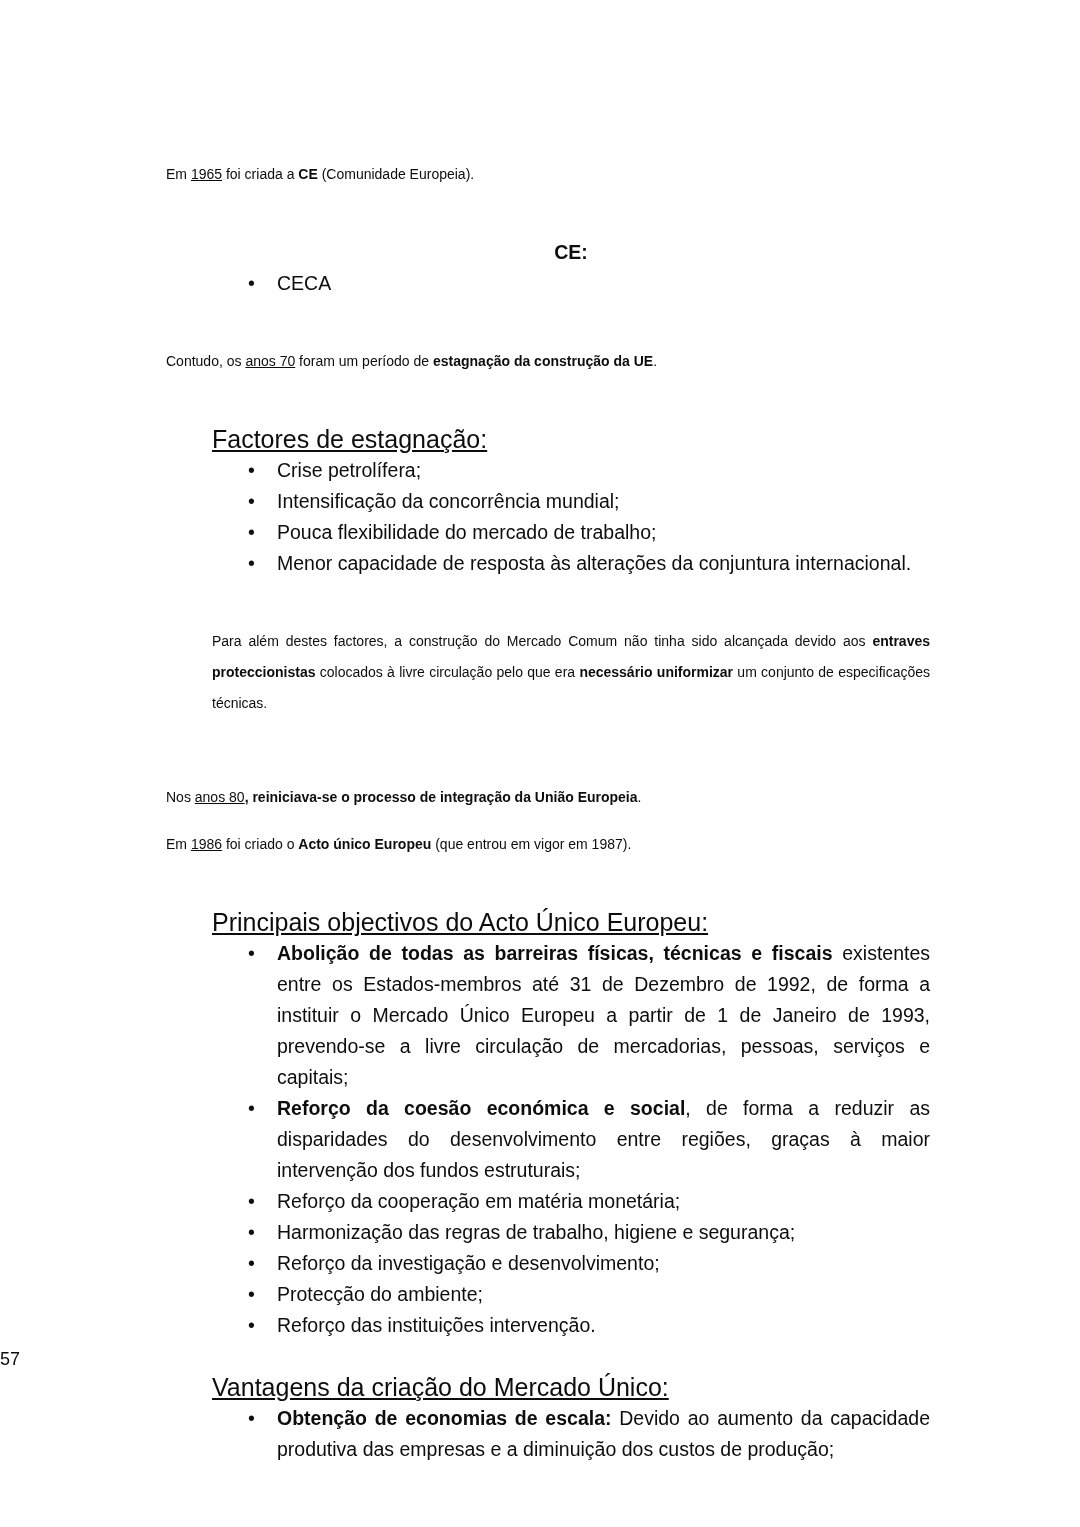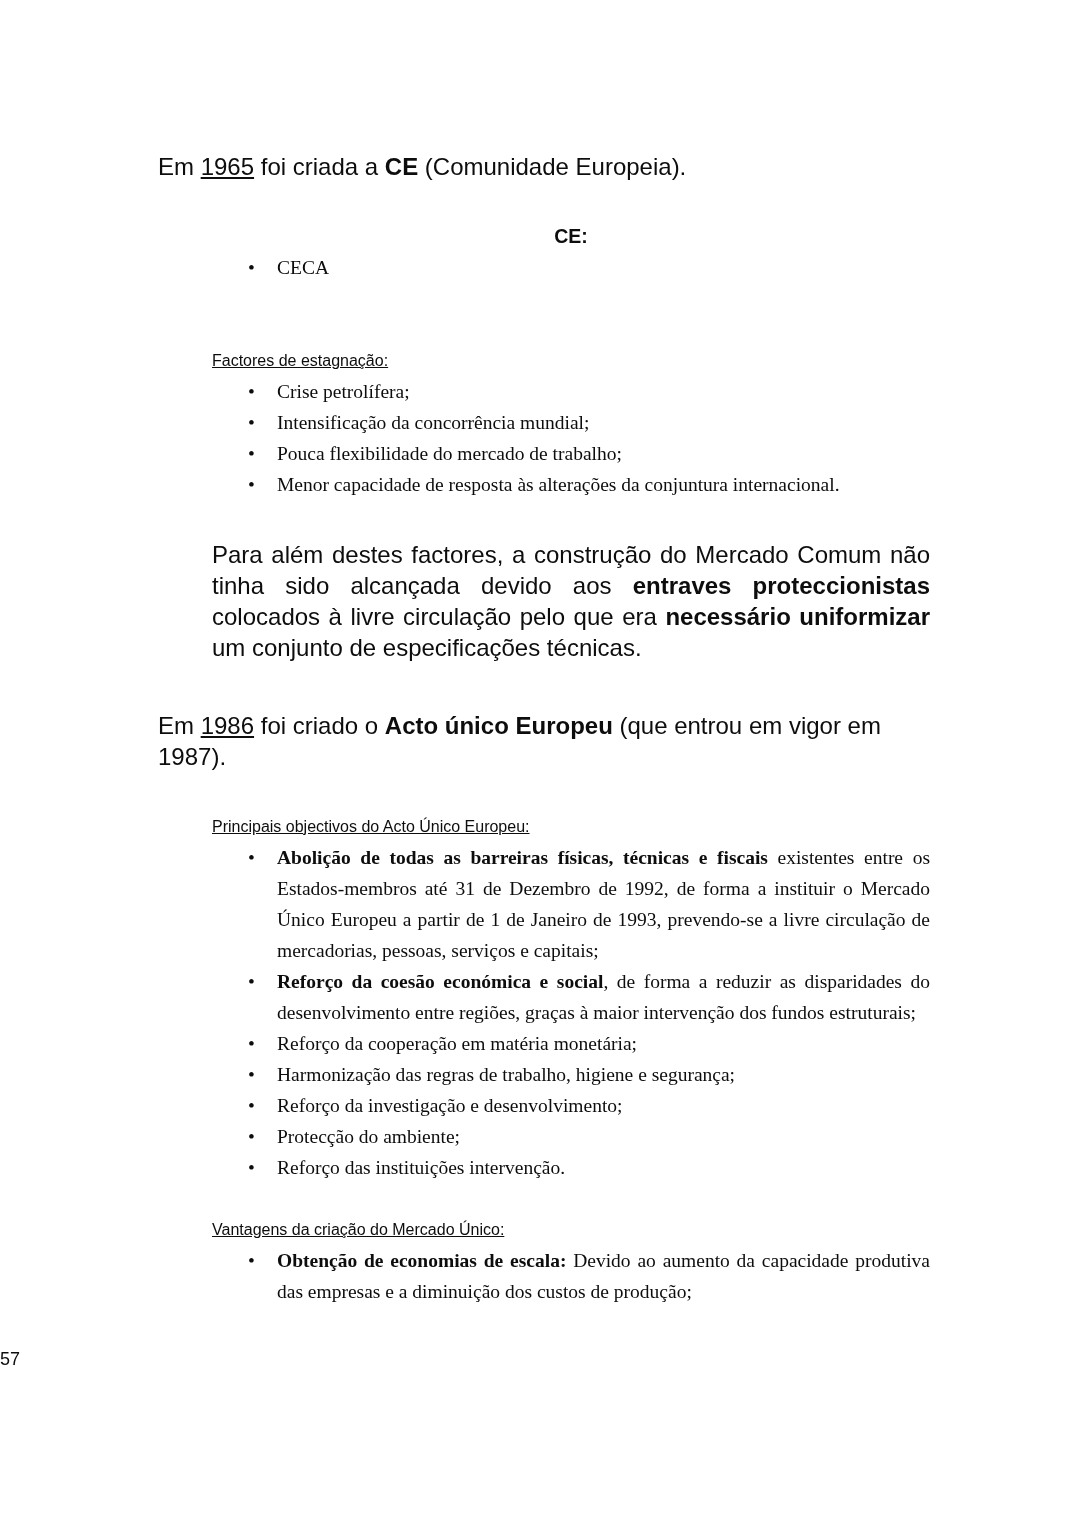--- a/index.html
+++ b/index.html
@@ -19,53 +19,52 @@
     box-sizing: border-box;
     overflow: hidden;
   }
   .content {
     position: absolute;
     left: 150px;
     top: 143px;
     width: 780px;
   }
   .para {
-    font-size: 24px;
+    font-size: 14px;
     line-height: 31px;
-    margin: 8px;
+    margin: 16px;
     text-align: left;
   }
   .para.justify {
     text-align: justify;
   }
   .indent-para {
     margin-left: 62px;
     width: 718px;
   }
   .heading-u {
-    font-size: 16px;
+    font-size: 25px;
     line-height: 31px;
     margin: 0 0 0 62px;
     text-decoration: underline;
     display: block;
     width: max-content;
     max-width: 718px;
   }
   .bold-head {
     font-size: 19.5px;
     line-height: 31px;
     margin: 0 0 0 62px;
     font-weight: bold;
     text-align: center;
   }
   ul.bl {
     list-style: none;
     margin: 0;
     padding: 0;
-    font-family: Liberation Serif, serif;
   }
   ul.bl > li {
     position: relative;
     font-size: 19.5px;
     line-height: 31px;
     padding-left: 127px;
     margin: 0;
     text-align: left;
   }
   ul.bl > li.justify {
@@ -109,38 +108,40 @@
     <div class="spacer"></div>
 
     <p class="bold-head">CE:</p>
 
     <ul class="bl">
       <li>CECA</li>
     </ul>
 
     <div class="spacer"></div>
 
+    <p class="para"><span>Contudo, os </span><u class="ul">anos 70</u><span> foram um período de </span><b>estagnação da construção da UE</b><span>.</span></p>
 
     <div class="spacer"></div>
 
     <p class="heading-u">Factores de estagnação:</p>
 
     <ul class="bl">
       <li>Crise petrolífera;</li>
       <li>Intensificação da concorrência mundial;</li>
       <li>Pouca flexibilidade do mercado de trabalho;</li>
       <li>Menor capacidade de resposta às alterações da conjuntura internacional.</li>
     </ul>
 
     <div class="spacer"></div>
 
     <p class="para justify indent-para"><span>Para além destes factores, a construção do Mercado Comum não tinha sido alcançada devido aos </span><b>entraves proteccionistas</b><span> colocados à livre circulação pelo que era </span><b>necessário uniformizar</b><span> um conjunto de especificações técnicas.</span></p>
 
     <div class="spacer"></div>
 
+    <p class="para"><span>Nos </span><u class="ul">anos 80</u><b>, reiniciava-se o processo de integração da União Europeia</b><span>.</span></p>
 
     <p class="para"><span>Em </span><u class="ul">1986</u><span> foi criado o </span><b>Acto único Europeu</b><span> (que entrou em vigor em 1987).</span></p>
 
     <div class="spacer"></div>
 
     <p class="heading-u">Principais objectivos do Acto Único Europeu:</p>
 
     <ul class="bl">
       <li class="justify"><b>Abolição de todas as barreiras físicas, técnicas e fiscais</b><span> existentes entre os Estados-membros até 31 de Dezembro de 1992, de forma a instituir o Mercado Único Europeu a partir de 1 de Janeiro de 1993, prevendo-se a livre circulação de mercadorias, pessoas, serviços e capitais;</span></li>
       <li class="justify"><b>Reforço da coesão económica e social</b><span>, de forma a reduzir as disparidades do desenvolvimento entre regiões, graças à maior intervenção dos fundos estruturais;</span></li>

